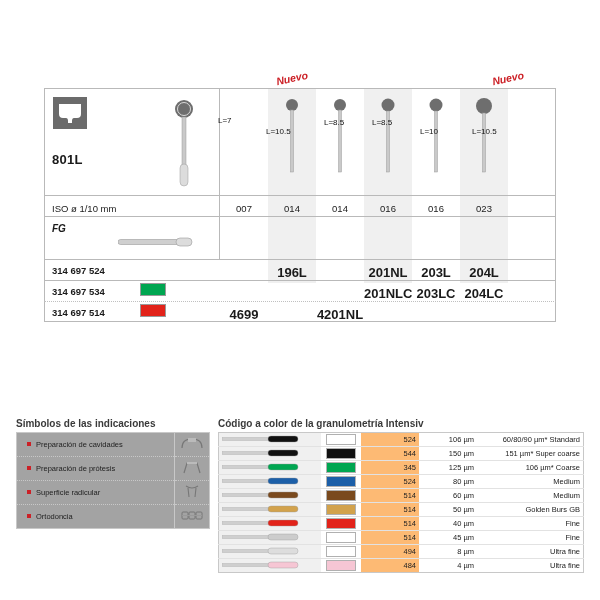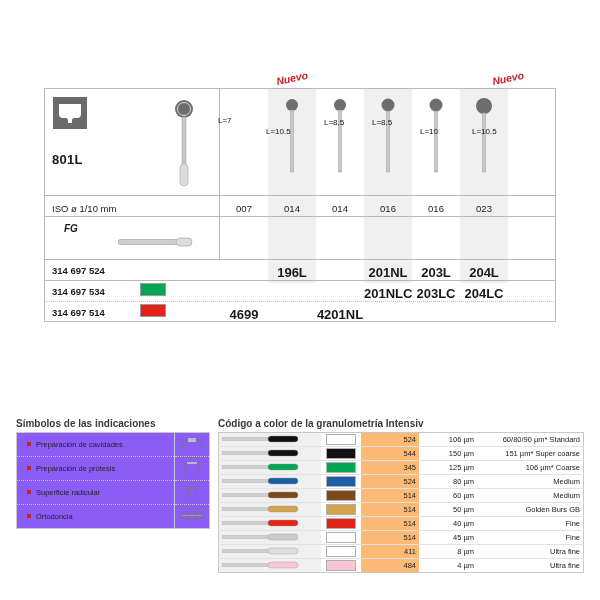--- a/index.html
+++ b/index.html
@@ -30,21 +30,21 @@
   .icon-tooth{
     position:absolute;left:52px;top:96px;width:36px;height:34px;
   }
   .code-main{
     position:absolute;left:52px;top:152px;font-size:13px;font-weight:bold;letter-spacing:.3px;
   }
   .iso-label{
     position:absolute;left:52px;top:203px;font-size:9.5px;
   }
   .fg-label{
-    position:absolute;left:64px;top:223px;font-size:10px;font-weight:bold;font-style:italic;
+    position:absolute;left:52px;top:223px;font-size:10px;font-weight:bold;font-style:italic;
   }
 
   .nuevo{
     position:absolute;font-size:10.5px;font-weight:bold;color:#cc2026;font-style:italic;
     transform:rotate(-12deg);
   }
 
   .bur-col{position:absolute;top:96px;width:48px;text-align:center;}
   .len-label{position:absolute;font-size:8px;color:#111;}
 
@@ -58,21 +58,21 @@
   .shank{
     position:absolute;left:118px;top:236px;width:76px;height:12px;
   }
 
   
   .sym-title{
     position:absolute;left:16px;top:418px;font-size:10px;font-weight:bold;color:#3a3a3a;
   }
   .sym-table{
     position:absolute;left:16px;top:432px;width:194px;
-    border:1px solid #c8c8c8;border-collapse:collapse;background:#8b5cf6;
+    border:1px solid #c8c8c8;border-collapse:collapse;background:#a3a3a3;
   }
   .sym-table td{
     border-bottom:1px dotted #c8c8c8;
     font-size:7.5px;color:#222;padding:3px 2px 3px 10px;height:17px;
   }
   .sym-table tr:last-child td{border-bottom:none;}
   .sym-table td.pic{width:34px;padding:0;text-align:center;border-left:1px solid #c8c8c8;}
   .bullet{display:inline-block;width:4px;height:4px;background:#cc2026;margin-right:5px;vertical-align:1px;}
 
   
@@ -352,21 +352,21 @@
           <td class="g-name">Fine</td>
         </tr>
         <tr>
           <td class="g-pic"><svg width="86" height="8" viewBox="0 0 86 8">
               <rect x="0" y="2.5" width="48" height="3" fill="#cfcfcf" stroke="#aaa" stroke-width="0.4"></rect>
               <rect x="46" y="1" width="30" height="6" rx="3" fill="#dddddd" stroke="#999" stroke-width="0.4"></rect>
             </svg></td>
           <td class="g-sw">
             <i style="background:#ffffff"></i>
           </td>
-          <td class="g-ref">411</td>
+          <td class="g-ref">494</td>
           <td class="g-um">8 µm</td>
           <td class="g-name">Ultra fine</td>
         </tr>
         <tr>
           <td class="g-pic"><svg width="86" height="8" viewBox="0 0 86 8">
               <rect x="0" y="2.5" width="48" height="3" fill="#cfcfcf" stroke="#aaa" stroke-width="0.4"></rect>
               <rect x="46" y="1" width="30" height="6" rx="3" fill="#f6c6d4" stroke="#999" stroke-width="0.4"></rect>
             </svg></td>
           <td class="g-sw">
             <i style="background:#f6c6d4"></i>

